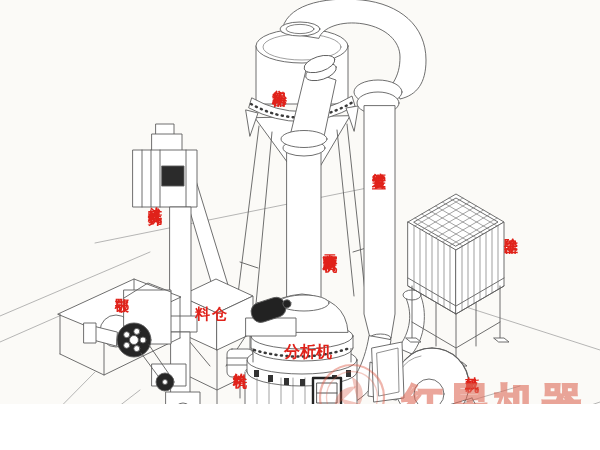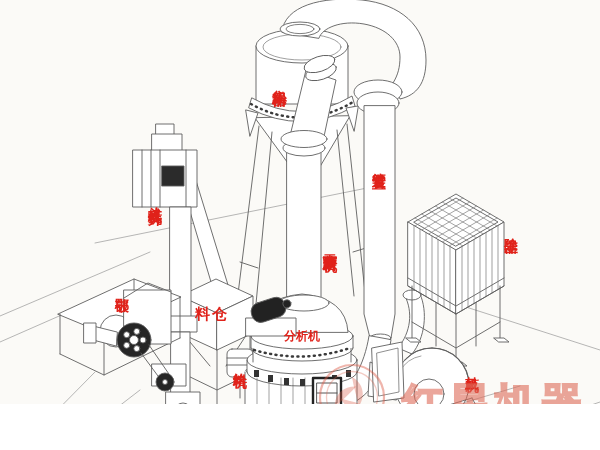--- a/index.html
+++ b/index.html
@@ -273,18 +273,18 @@
   </g>
 </svg>
 
 <div class="lbl v" style="left:269px;top:78px;font-size:15px">集粉器</div>
 <div class="lbl v" style="left:370px;top:162px;font-size:14px">管道装置</div>
 <div class="lbl v" style="left:502px;top:227px;font-size:14px">除尘器</div>
 <div class="lbl v" style="left:146px;top:196px;font-size:14px">斗式提升机</div>
 <div class="lbl v" style="left:113px;top:287px;font-size:14px">鄂破</div>
 <div class="lbl" style="left:195px;top:308px;font-size:15px;letter-spacing:2px">料仓</div>
 <div class="lbl v" style="left:320px;top:242px;font-size:14.5px">雷蒙磨粉机</div>
-<div class="lbl" style="left:284px;top:331px;font-size:12px">分析机</div>
+<div class="lbl" style="left:284px;top:345px;font-size:16px">分析机</div>
 <div class="lbl v" style="left:231px;top:362px;font-size:14px">给料机</div>
 <div class="lbl v" style="left:463px;top:366px;font-size:14px">鼓风机</div>
 
 <div class="wm-cn" style="left:402px;top:376px;font-size:43px">红星机器</div>
 </div>
 
 </body></html>

